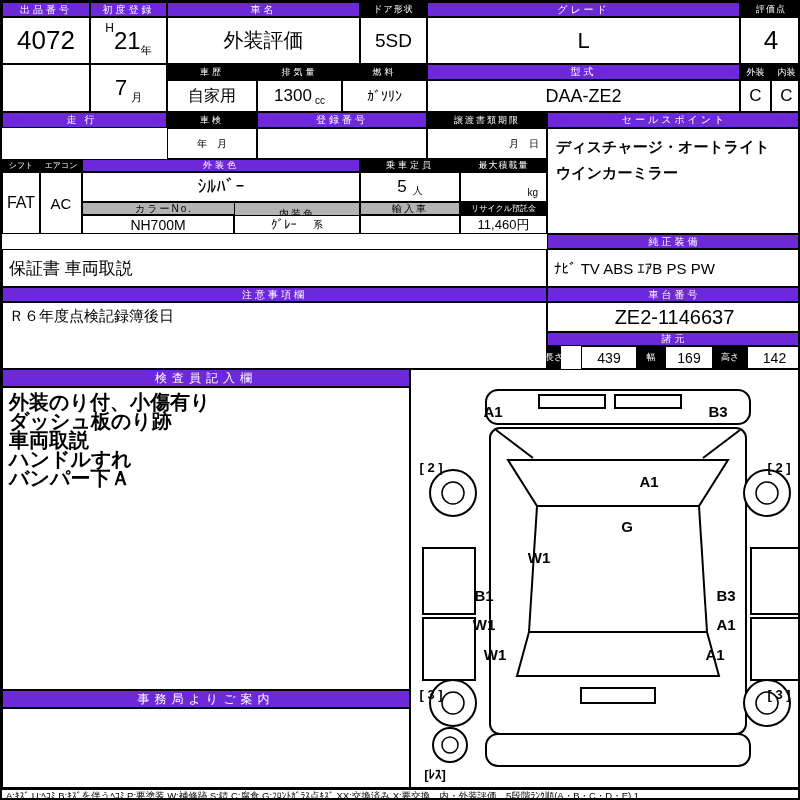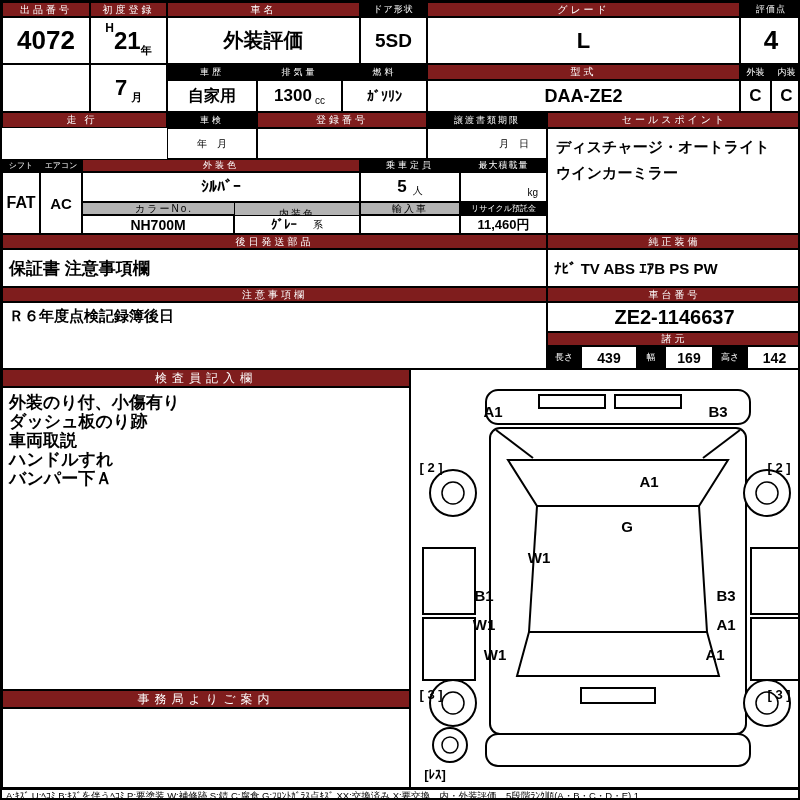--- a/index.html
+++ b/index.html
@@ -1,24 +1,24 @@
 <!DOCTYPE html>
 <html><head>
 <meta charset="utf-8">
 <style>
   *{margin:0;padding:0;box-sizing:border-box}
   body{background:#fff}
   #page{position:relative;width:800px;height:800px;background:#fff;border:2px solid #000;
         font-family:"Liberation Sans","DejaVu Sans",sans-serif;color:#000;overflow:hidden}
   .c{position:absolute;display:flex;align-items:center;justify-content:center;
      border:1px solid #000;background:#fff;white-space:nowrap}
-  .h{background:#7f1d1d;color:#fff;font-size:10px;letter-spacing:3px}
+  .h{background:#6d28d9;color:#fff;font-size:10px;letter-spacing:3px}
   .ht{background:#000;color:#fff;font-size:9px;letter-spacing:1px}
   .g{background:#b3b3b3;color:#000;font-size:10px;letter-spacing:2px}
-  .v{font-weight:bold}
+  .v{font-weight:normal}
   .l{justify-content:flex-start;padding-left:6px}
   .t{align-items:flex-start;padding-top:4px}
   .col{flex-direction:column;align-items:flex-start;justify-content:flex-start}
   .mk{position:absolute;transform:translate(-50%,-50%);font-weight:bold;font-size:15px;white-space:nowrap}
   .mkb{font-size:13px}
   #footer{position:absolute;left:0;top:786px;width:800px;height:14px;border-top:2px solid #000;
           display:flex;align-items:center;padding-left:4px;font-size:9.5px;white-space:nowrap;background:#fff}
 </style>
 </head>
 <body>
@@ -64,75 +64,74 @@
   <div class="c v" style="left:425px;top:78px;width:313px;height:32px;font-size:18px">DAA-ZE2</div>
   <div class="c v" style="left:738px;top:78px;width:31px;height:32px;font-size:17px">C</div>
   <div class="c v" style="left:769px;top:78px;width:31px;height:32px;font-size:17px">C</div>
 
   <div class="c h" style="left:0;top:110px;width:165px;height:16px;letter-spacing:8px">走行</div>
   <div class="c ht" style="left:165px;top:110px;width:90px;height:16px;letter-spacing:3px">車検</div>
   <div class="c h" style="left:255px;top:110px;width:170px;height:16px">登録番号</div>
   <div class="c" style="left:165px;top:126px;width:90px;height:31px;font-size:10px">年　月</div>
   <div class="c" style="left:255px;top:126px;width:170px;height:31px"></div>
   <div class="c ht" style="left:425px;top:110px;width:120px;height:16px;letter-spacing:2px">譲渡書類期限</div>
-  <div class="c" style="left:425px;top:126px;width:120px;height:31px;font-size:10px;justify-content:flex-end;padding-right:17px">月　日</div>
+  <div class="c" style="left:425px;top:126px;width:120px;height:31px;font-size:10px;justify-content:flex-end;padding-right:7px">月　日</div>
 
   <div class="c h" style="left:545px;top:110px;width:255px;height:16px">セールスポイント</div>
   <div class="c col" style="left:545px;top:126px;width:255px;height:106px;font-size:15px;font-weight:bold;line-height:26px;padding:5px 0 0 8px">
     <div>ディスチャージ・オートライト</div>
     <div>ウインカーミラー</div>
   </div>
 
   <div class="c ht" style="left:0;top:157px;width:38px;height:13px;letter-spacing:0;font-size:8px">シフト</div>
   <div class="c ht" style="left:38px;top:157px;width:42px;height:13px;letter-spacing:0;font-size:8px">エアコン</div>
   <div class="c h" style="left:80px;top:157px;width:278px;height:13px;font-size:9px">外装色</div>
   <div class="c ht" style="left:358px;top:157px;width:100px;height:13px;letter-spacing:3px">乗車定員</div>
   <div class="c ht" style="left:458px;top:157px;width:87px;height:13px;letter-spacing:1px">最大積載量</div>
 
   <div class="c v" style="left:0;top:170px;width:38px;height:62px;font-size:16px">FAT</div>
   <div class="c v" style="left:38px;top:170px;width:42px;height:62px;font-size:15px">AC</div>
-  <div class="c v" style="left:80px;top:170px;width:278px;height:30px;font-size:16px">ｼﾙﾊﾞｰ</div>
+  <div class="c v" style="left:80px;top:170px;width:278px;height:30px;font-size:19px">ｼﾙﾊﾞｰ</div>
   <div class="c" style="left:358px;top:170px;width:100px;height:30px">
     <span class="v" style="font-size:17px">5</span>
     <span style="font-size:10px;margin:8px 0 0 6px">人</span>
   </div>
   <div class="c" style="left:458px;top:170px;width:87px;height:30px;font-size:10px;justify-content:flex-end;align-items:flex-end;padding:0 8px 3px 0">kg</div>
 
   <div class="c g" style="left:80px;top:200px;width:164px;height:13px">カラーNo.</div>
   <div class="c g" style="left:232px;top:200px;width:126px;height:23px">内装色</div>
   <div class="c g" style="left:358px;top:200px;width:100px;height:13px">輸入車</div>
   <div class="c ht" style="left:458px;top:200px;width:87px;height:13px;letter-spacing:0;font-size:8px">リサイクル預託金</div>
 
   <div class="c v" style="left:80px;top:213px;width:152px;height:19px;font-size:14px">NH700M</div>
   <div class="c" style="left:232px;top:213px;width:126px;height:19px">
     <span class="v" style="font-size:13px">ｸﾞﾚｰ</span>
     <span style="font-size:10px;margin-left:16px">系</span>
   </div>
   <div class="c" style="left:358px;top:213px;width:100px;height:19px"></div>
   <div class="c v" style="left:458px;top:213px;width:87px;height:19px;font-size:13px">11,460円</div>
 
-  <div class="c h" style="left:0;top:232px;width:545px;height:15px">後日発送部品</div>
-  <div class="c v l" style="left:0;top:247px;width:545px;height:38px;font-size:17px">保証書 注意事項欄</div>
+  <div class="c v l" style="left:0;top:247px;width:545px;height:38px;font-size:17px">保証書 車両取説</div>
   <div class="c h" style="left:545px;top:232px;width:255px;height:15px">純正装備</div>
   <div class="c v l" style="left:545px;top:247px;width:255px;height:38px;font-size:15px">ﾅﾋﾞ TV ABS ｴｱB PS PW</div>
 
   <div class="c h" style="left:0;top:285px;width:545px;height:15px">注意事項欄</div>
   <div class="c v l t" style="left:0;top:300px;width:545px;height:67px;font-size:15px">Ｒ６年度点検記録簿後日</div>
   <div class="c h" style="left:545px;top:285px;width:255px;height:15px">車台番号</div>
   <div class="c v" style="left:545px;top:300px;width:255px;height:30px;font-size:20px">ZE2-1146637</div>
   <div class="c h" style="left:545px;top:330px;width:255px;height:14px">諸元</div>
-  <div class="c ht" style="left:545px;top:344px;width:34px;height:23px;letter-spacing:0">長さ</div>
+  <div class="c ht" style="left:545px;top:344px;width:14px;height:23px;letter-spacing:0">長さ</div>
   <div class="c v" style="left:579px;top:344px;width:56px;height:23px;font-size:14px">439</div>
   <div class="c ht" style="left:635px;top:344px;width:28px;height:23px;letter-spacing:0">幅</div>
   <div class="c v" style="left:663px;top:344px;width:48px;height:23px;font-size:14px">169</div>
   <div class="c ht" style="left:711px;top:344px;width:34px;height:23px;letter-spacing:0">高さ</div>
   <div class="c v" style="left:745px;top:344px;width:55px;height:23px;font-size:14px">142</div>
 
   <div class="c h" style="left:0;top:367px;width:408px;height:18px;font-size:12px;letter-spacing:5px">検査員記入欄</div>
-  <div class="c col" style="left:0;top:385px;width:408px;height:303px;font-size:17px;font-weight:bold;line-height:19px;padding:5px 0 0 6px">
+  <div class="c col" style="left:0;top:385px;width:408px;height:303px;font-size:20px;font-weight:bold;line-height:19px;padding:5px 0 0 6px">
     <div>外装のり付、小傷有り</div>
     <div>ダッシュ板のり跡</div>
     <div>車両取説</div>
     <div>ハンドルすれ</div>
     <div>バンパー下Ａ</div>
   </div>
   <div class="c h" style="left:0;top:688px;width:408px;height:18px;font-size:12px;letter-spacing:5px">事務局よりご案内</div>
   <div class="c" style="left:0;top:706px;width:408px;height:80px"></div>
 
   <div class="c" style="left:408px;top:367px;width:392px;height:419px">

